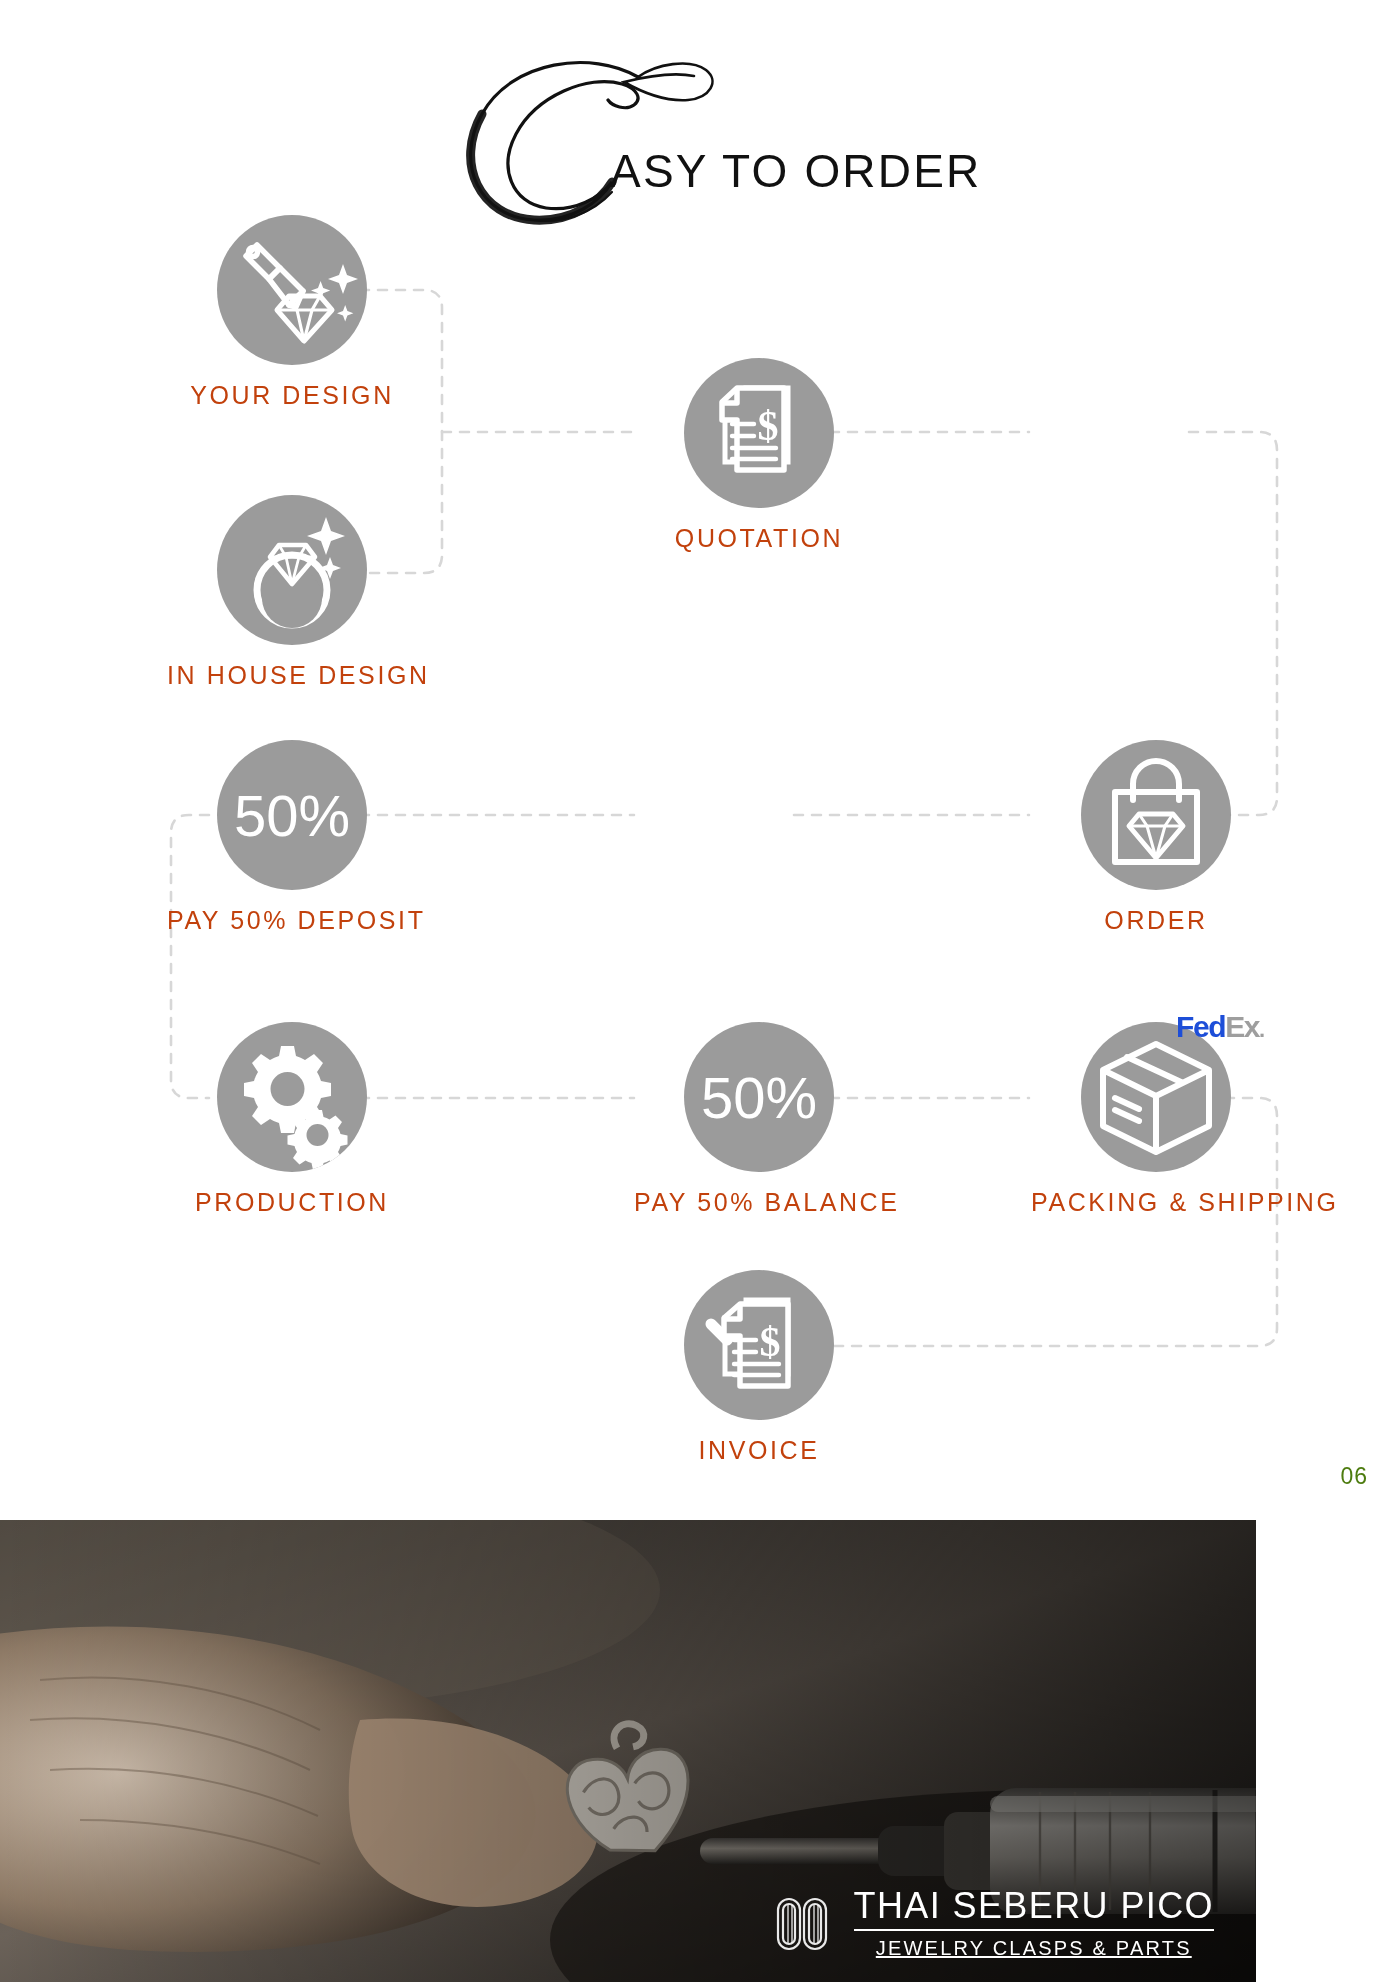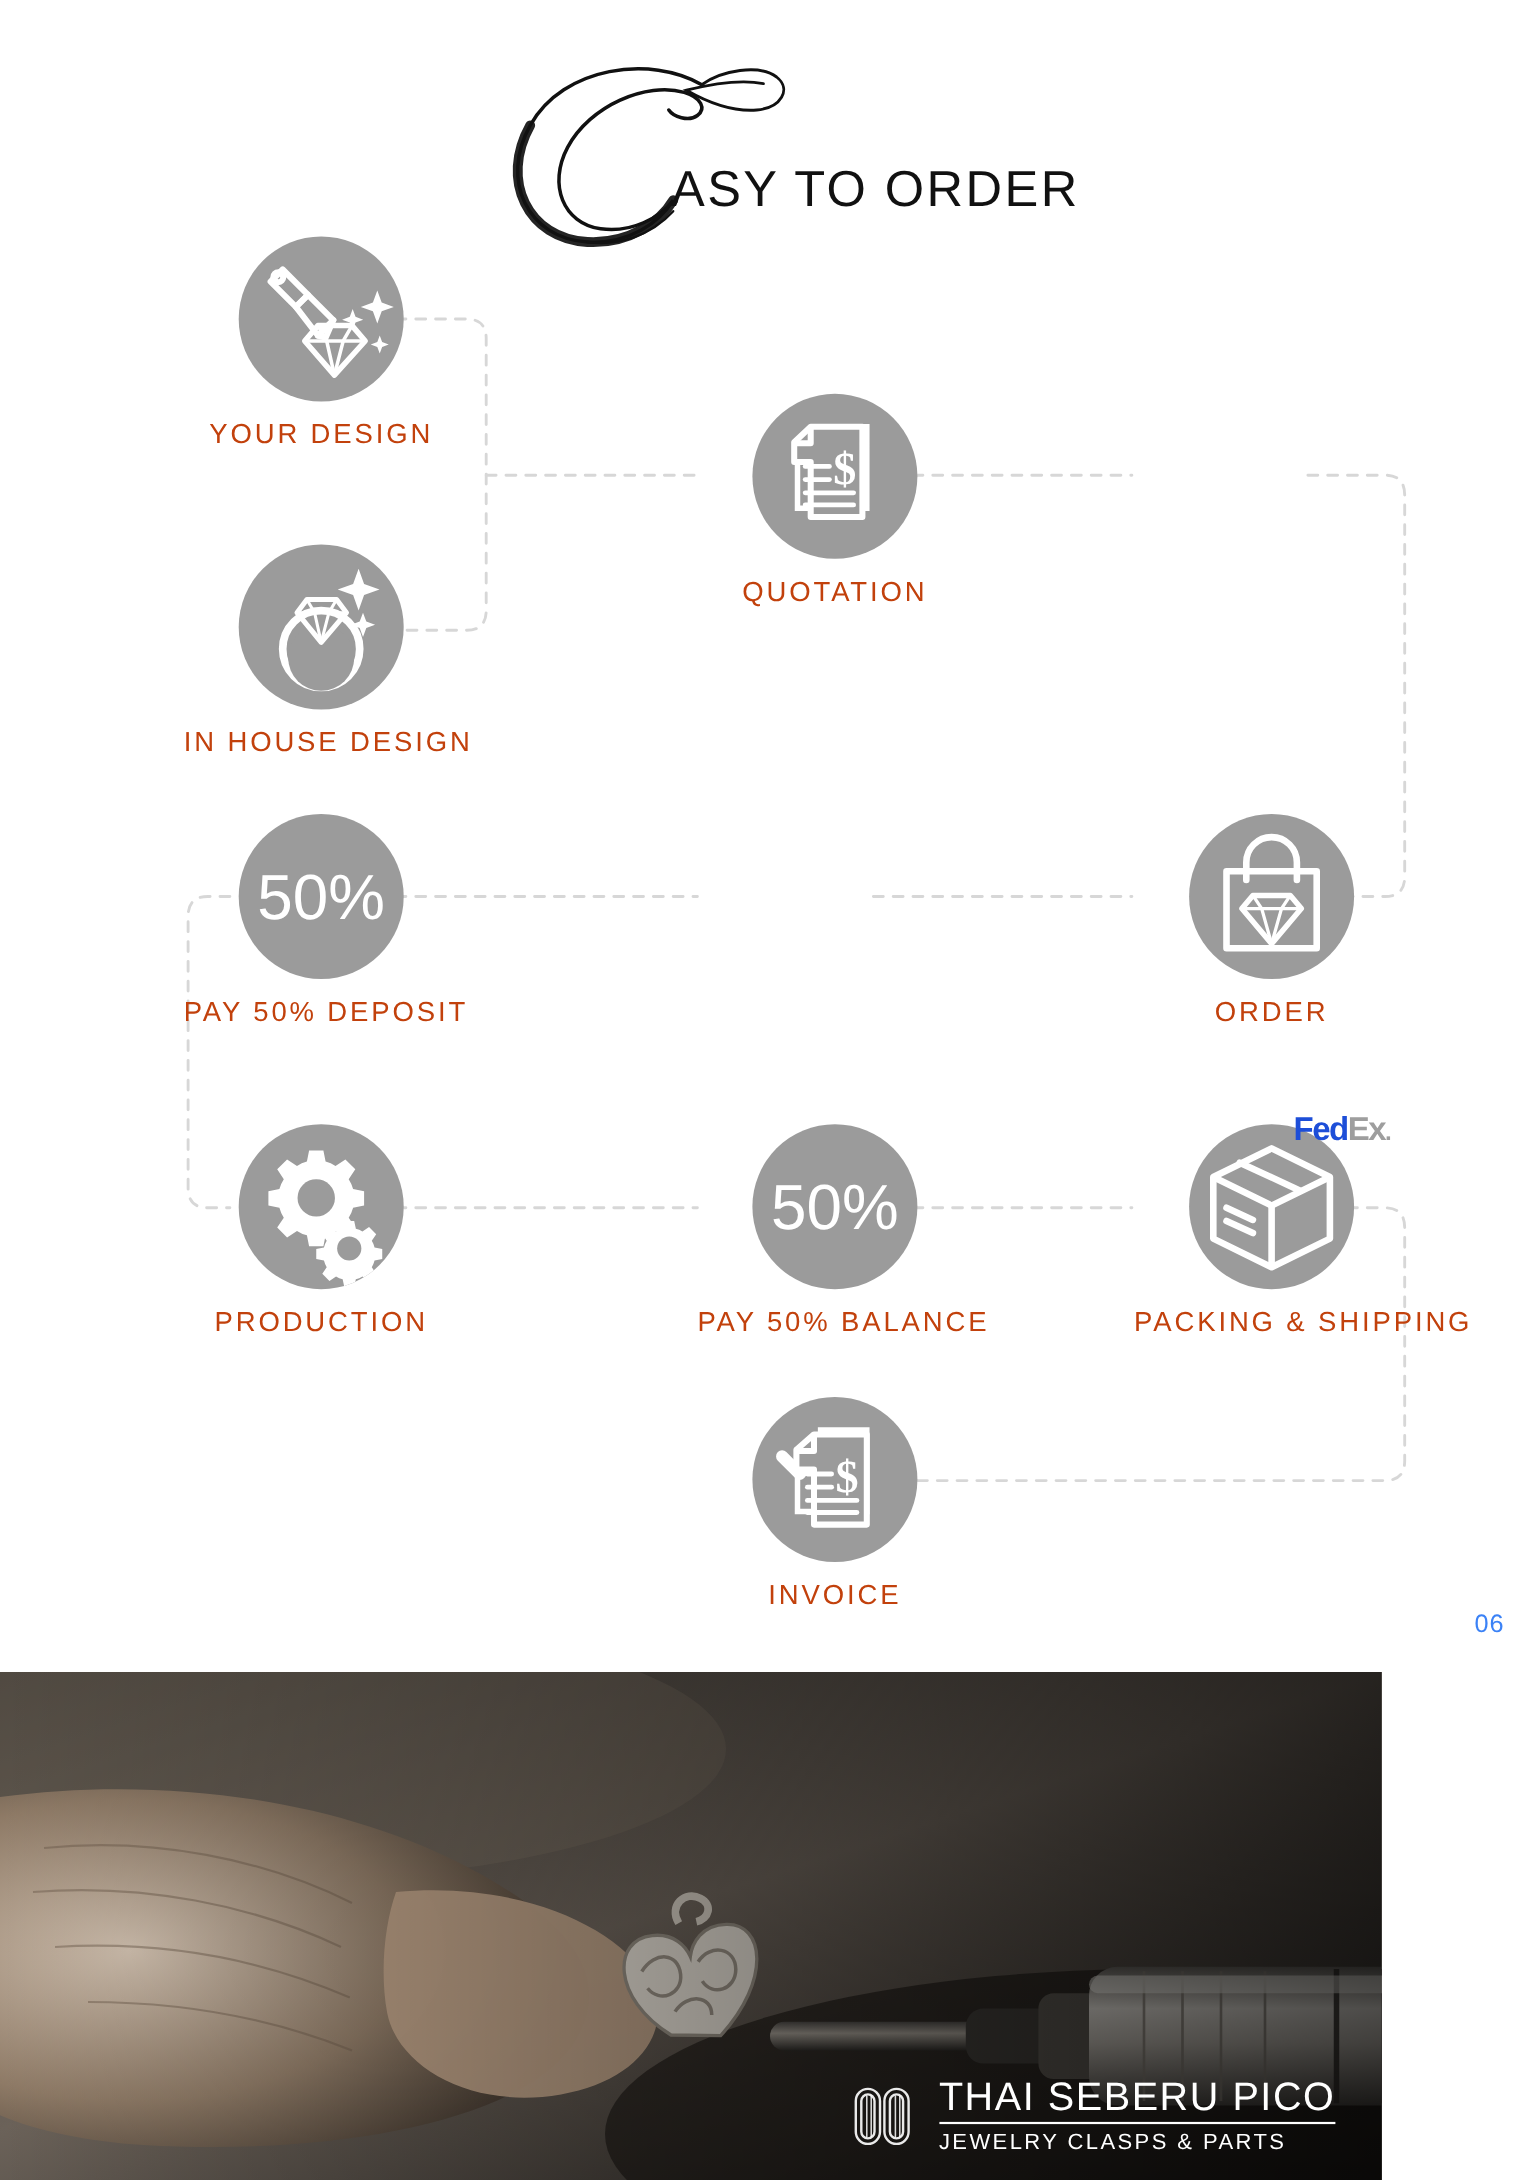--- a/index.html
+++ b/index.html
@@ -43,37 +43,37 @@
   #fedex{position:absolute;left:1152px;top:1010px;font-size:30px;font-weight:bold;
          letter-spacing:-1.4px;font-family:"Liberation Sans",sans-serif;}
   #fedex .f1{color:#1d4ed8;}
   #fedex .f2{color:#9e9e9e;}
   #fedex .dot{color:#9e9e9e;font-size:22px;}
 
   
   #wires{position:absolute;left:0;top:0;width:1400px;height:1520px;pointer-events:none;}
 
   
-  #pageno{position:absolute;right:56px;top:1463px;font-size:23px;color:#3b82f6;
+  #pageno{position:absolute;right:56px;top:1463px;font-size:23px;color:#4d7c0f;
           letter-spacing:1px;}
 
   
   #photo{position:absolute;left:0;top:1520px;width:1256px;height:462px;overflow:hidden;
          background:#2a2724;}
   #photo .ph-bg{position:absolute;left:0;top:0;width:1400px;height:462px;}
 
   
   #footer-logo{position:absolute;right:42px;bottom:22px;display:flex;align-items:center;
                gap:16px;}
   #clasp{width:66px;height:66px;flex:0 0 auto;}
   #brand{color:#fff;}
   #brand .b1{font-size:36px;letter-spacing:1.4px;line-height:1.05;white-space:nowrap;
              border-bottom:2px solid #fff;padding-bottom:4px;}
-  #brand .b2{font-size:20px;letter-spacing:2.2px;margin-top:6px;text-align:left;
-             white-space:nowrap;}
+  #brand .b2{font-size:20px;letter-spacing:2.2px;margin-top:6px;text-align:center;
+             white-space:nowrap;text-decoration:underline;}
 </style>
 </head>
 <body>
 
 <div id="page">
 
   <div id="title-block">
     <svg id="script-e" viewBox="0 0 300 190">
       <path d="M196 35 C150 8, 70 18, 40 72 C12 122, 38 175, 92 178 C130 180, 158 160, 170 140
                C158 156, 132 170, 104 166 C70 161, 56 126, 74 92 C94 54, 146 32, 180 42

